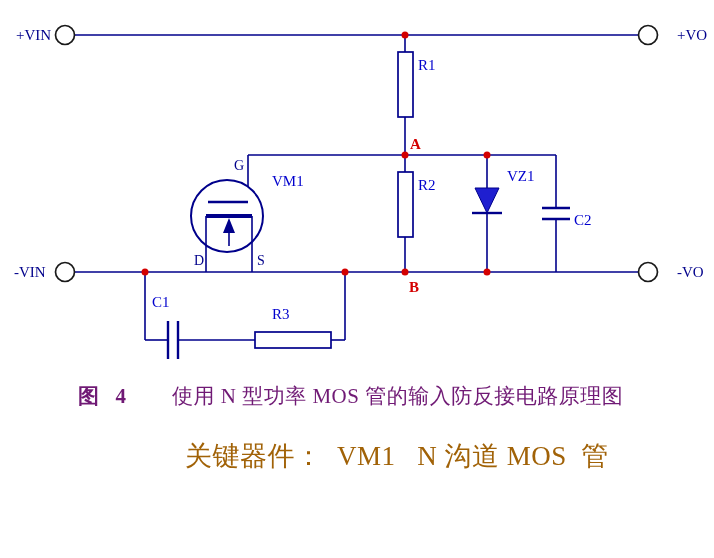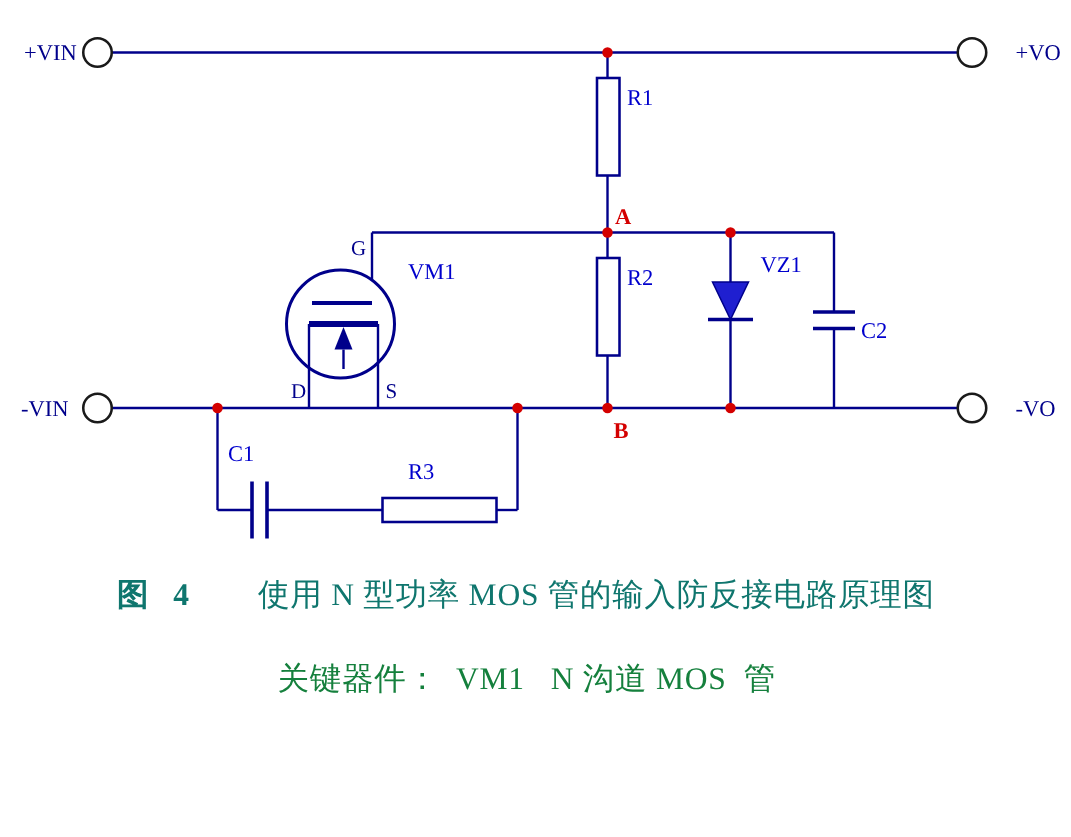--- a/index.html
+++ b/index.html
@@ -16,24 +16,24 @@
   .mos-circle{fill:#ffffff;stroke:#00008b;stroke-width:2;}
   .term{fill:#ffffff;stroke:#1a1a1a;stroke-width:1.7;}
   .dot{fill:#d40000;stroke:none;}
   .zener{fill:#1f1fd0;stroke:#00008b;stroke-width:1;}
   .arrowhead{fill:#00008b;stroke:none;}
   text{font-family:"Liberation Serif","DejaVu Serif",serif;}
   .t-comp{fill:#0000cd;font-size:15px;}
   .t-term{fill:#00008b;font-size:15px;}
   .t-node{fill:#d40000;font-size:15px;font-weight:bold;}
   .t-pin{fill:#00008b;font-size:14px;}
-  .caption1{position:absolute;left:57px;top:357px;color:#0f766e;font-size:21px;white-space:pre;}
+  .caption1{position:absolute;left:57px;top:357px;color:#701a75;font-size:21px;white-space:pre;}
   .fig-label{font-weight:bold;letter-spacing:2px;}
   .fig-title{margin-left:44px;letter-spacing:0.5px;}
-  .caption2{position:absolute;left:185px;top:438px;color:#15803d;font-size:21px;white-space:pre;letter-spacing:0.5px;}
+  .caption2{position:absolute;left:185px;top:438px;color:#a16207;font-size:27px;white-space:pre;letter-spacing:0.5px;}
 </style>
 </head>
 <body>
 
 <div class="screen">
 
   <svg class="schematic" width="714" height="558" viewBox="0 0 714 558" xmlns="http://www.w3.org/2000/svg">
 
     <line class="wire" x1="74" y1="35" x2="639" y2="35"></line>
     <line class="wire" x1="74" y1="272" x2="639" y2="272"></line>

